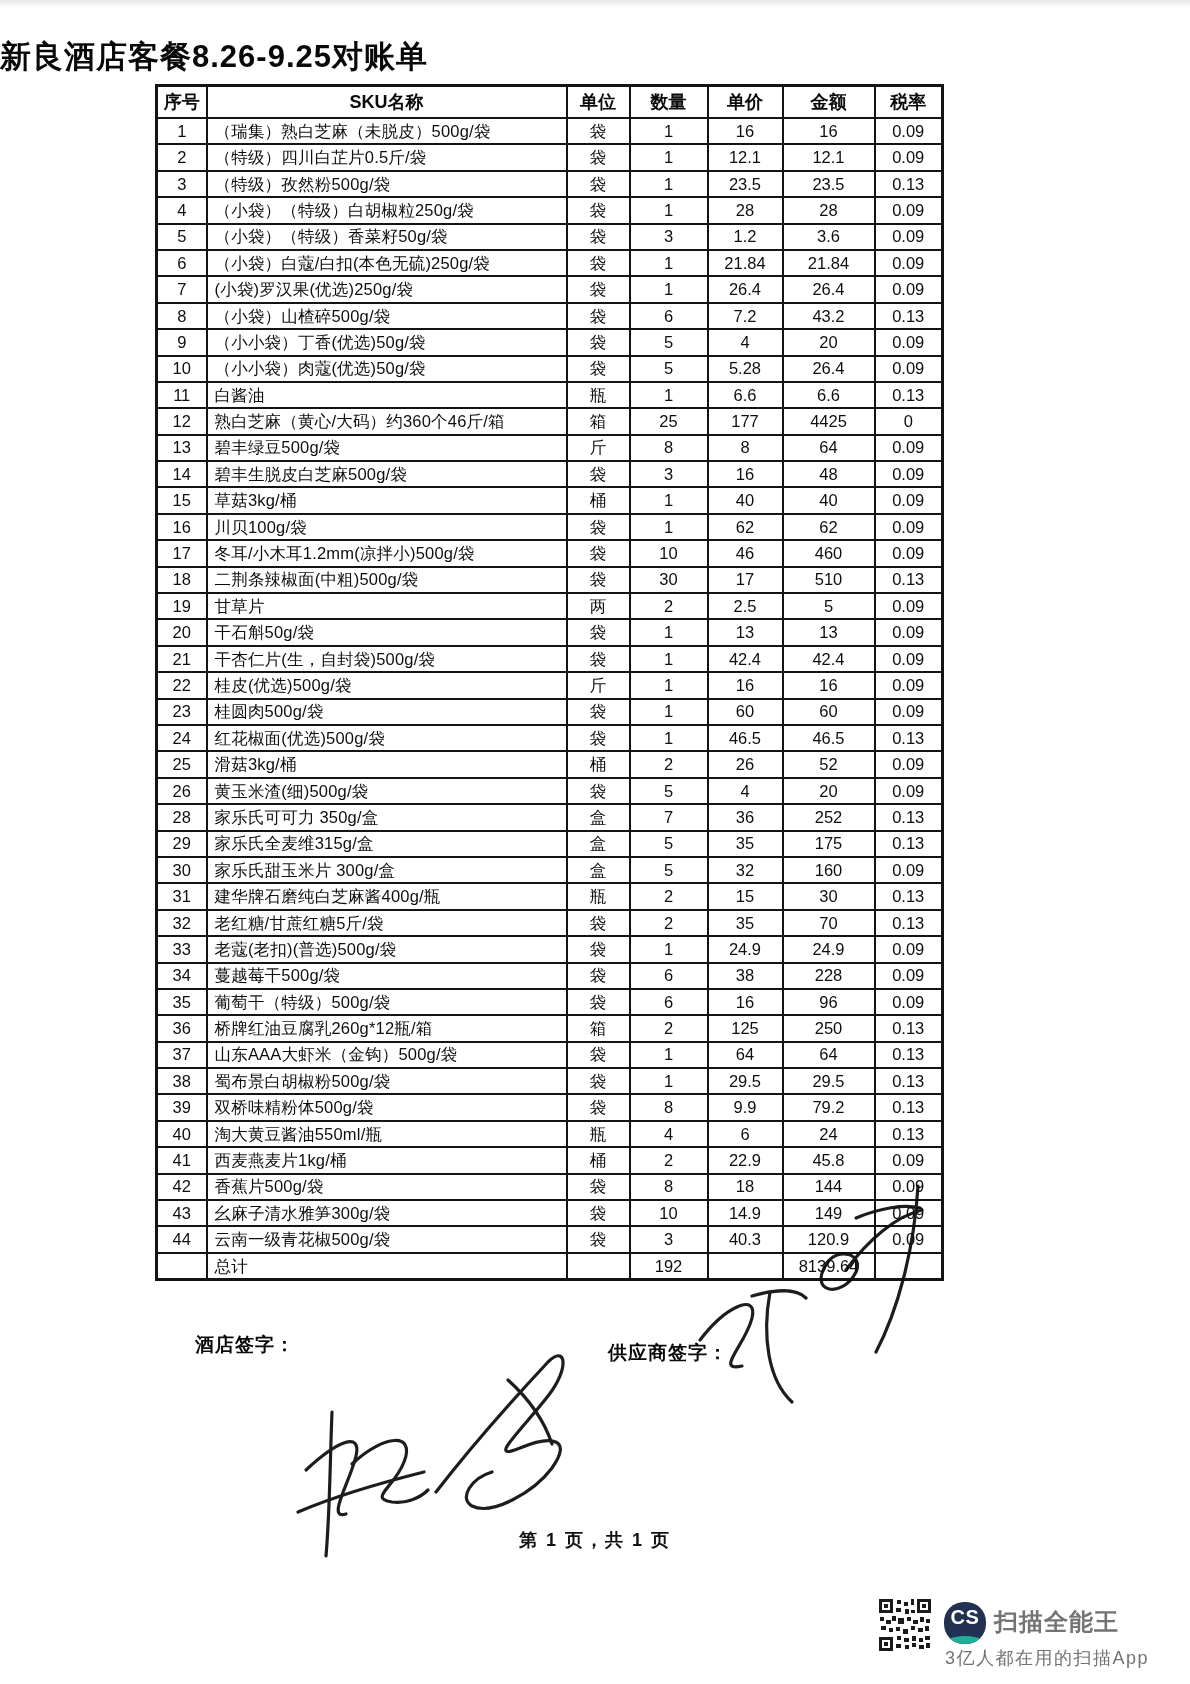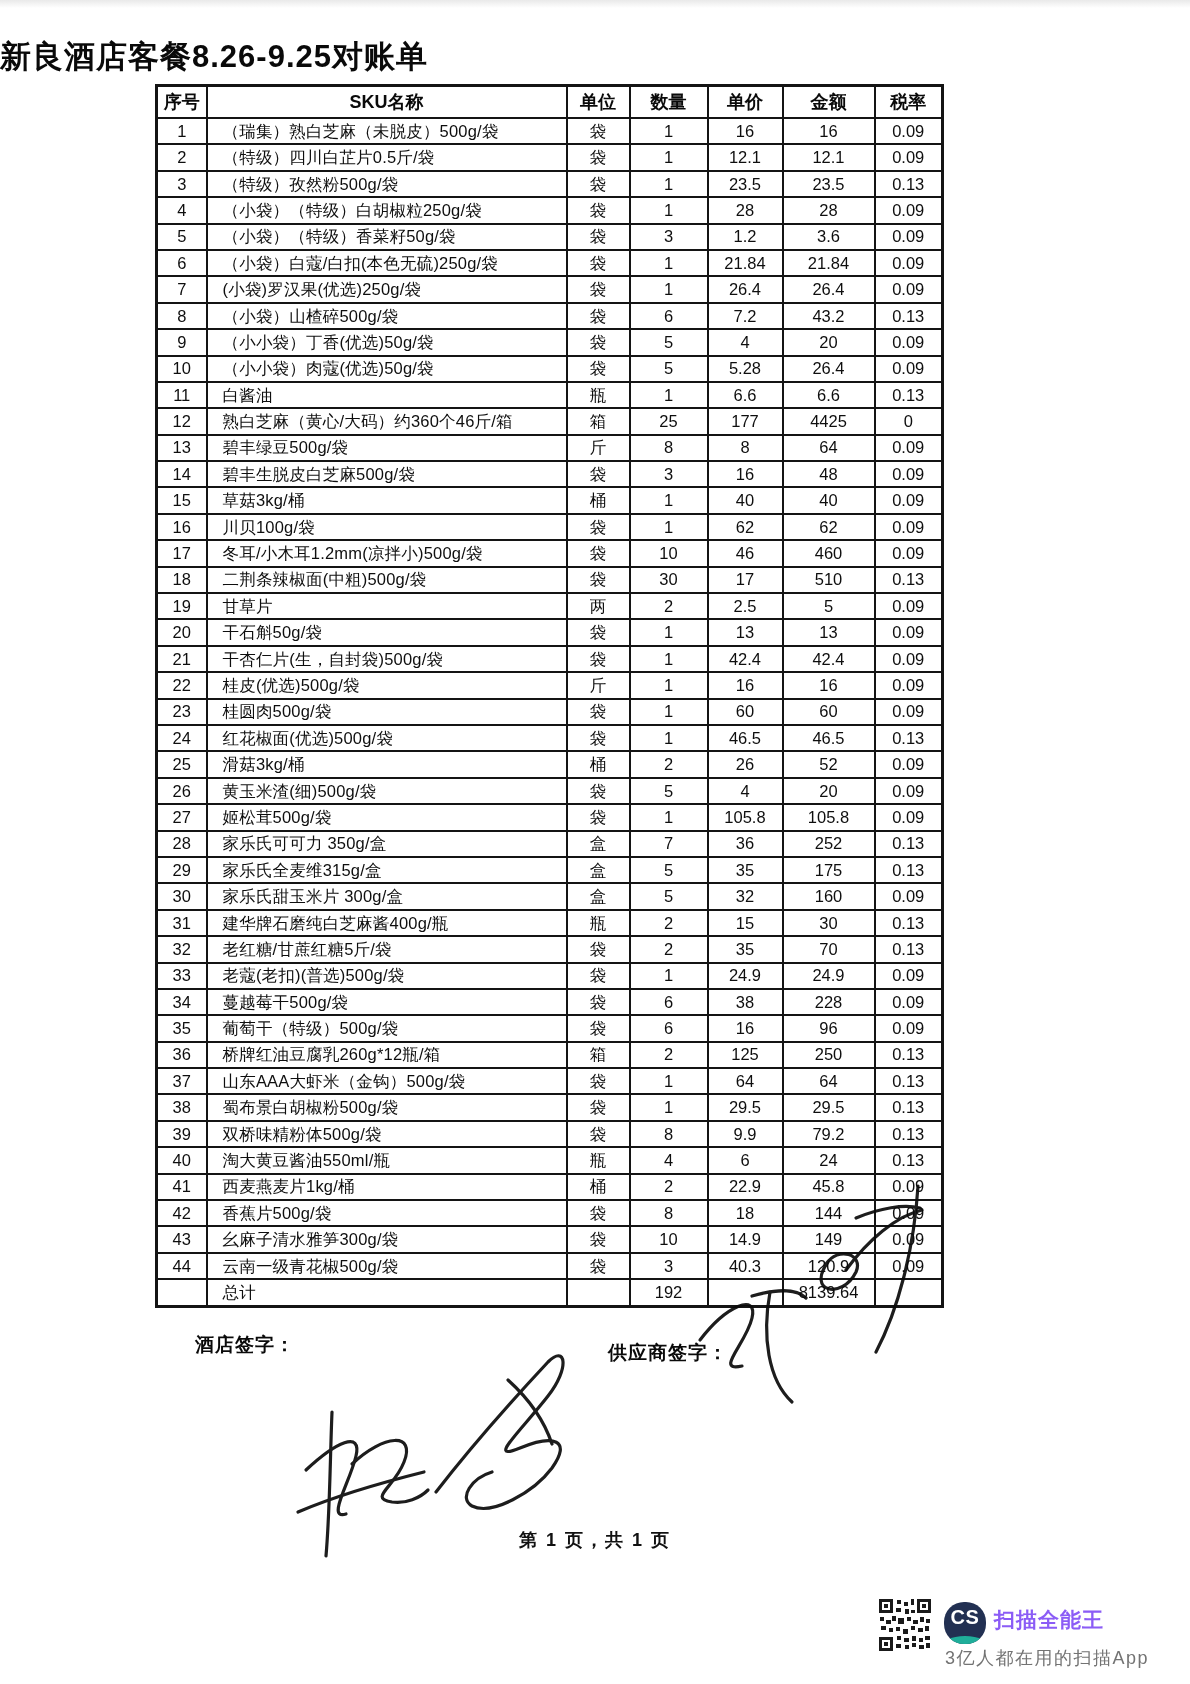--- a/index.html
+++ b/index.html
@@ -31,21 +31,21 @@
   table.recon{border-width:3px;}
   table.recon th{
     height:30px;font-size:18px;font-weight:700;color:#0a0a0a;
     padding:0 2px;text-align:center;
   }
   table.recon td{
     height:24.4px;font-size:16.5px;font-weight:500;line-height:1.02;
     padding:0 3px;text-align:center;color:#0e0e0e;
     white-space:nowrap;overflow:hidden;
   }
-  table.recon td.sku{text-align:left;padding-left:15px;letter-spacing:0.2px;}
+  table.recon td.sku{text-align:left;padding-left:7px;letter-spacing:0.2px;}
   .sig-label{
     position:absolute;font-size:19px;font-weight:700;color:#0a0a0a;
     letter-spacing:1px;
   }
   .sig-label.hotel{left:195px;top:1332px;}
   .sig-label.supplier{left:608px;top:1340px;}
   .page-number{
     position:absolute;top:1528px;left:0;width:100%;
     text-align:center;font-size:18px;font-weight:700;color:#111;
     letter-spacing:2px;
@@ -60,22 +60,22 @@
   }
   .cs-badge .cs-text{
     position:absolute;left:0;top:4px;width:100%;text-align:center;
     color:#fff;font-size:20px;font-weight:700;letter-spacing:0.5px;
   }
   .cs-badge .cs-wave{
     position:absolute;left:-4px;bottom:-6px;width:50px;height:14px;
     background:#1fae9a;border-radius:60% 60% 0 0/100% 100% 0 0;
   }
   .wm-name{
-    position:absolute;left:116px;top:10px;font-size:21px;font-weight:700;
-    color:#8b5cf6;letter-spacing:1px;white-space:nowrap;
+    position:absolute;left:116px;top:10px;font-size:24px;font-weight:700;
+    color:#737373;letter-spacing:1px;white-space:nowrap;
   }
   .wm-slogan{
     position:absolute;left:67px;top:50px;font-size:18px;color:#737373;
     letter-spacing:1.5px;white-space:nowrap;
   }
 </style>
 </head>
 <body>
 
 <div class="page">
@@ -358,29 +358,20 @@
     <tr>
       <td>26</td>
       <td class="sku">黄玉米渣(细)500g/袋</td>
       <td>袋</td>
       <td>5</td>
       <td>4</td>
       <td>20</td>
       <td>0.09</td>
     </tr>
 
-    <tr>
-      <td>27</td>
-      <td class="sku">姬松茸500g/袋</td>
-      <td>袋</td>
-      <td>1</td>
-      <td>105.8</td>
-      <td>105.8</td>
-      <td>0.09</td>
-    </tr>
 
     <tr>
       <td>28</td>
       <td class="sku">家乐氏可可力 350g/盒</td>
       <td>盒</td>
       <td>7</td>
       <td>36</td>
       <td>252</td>
       <td>0.13</td>
     </tr>

